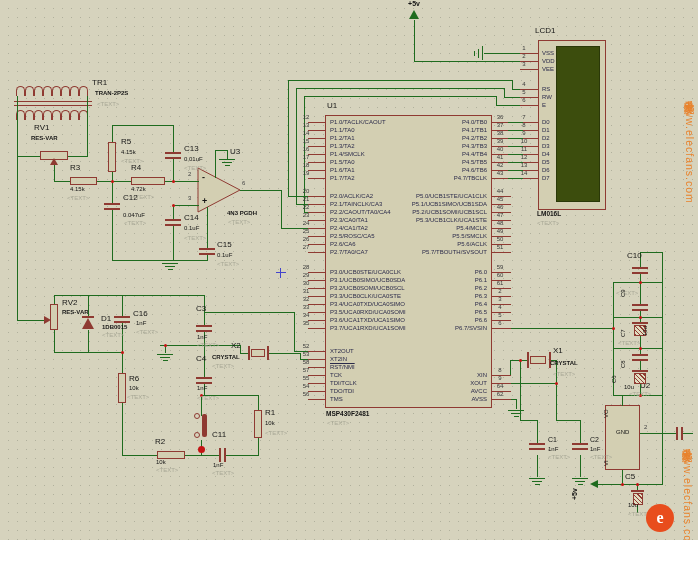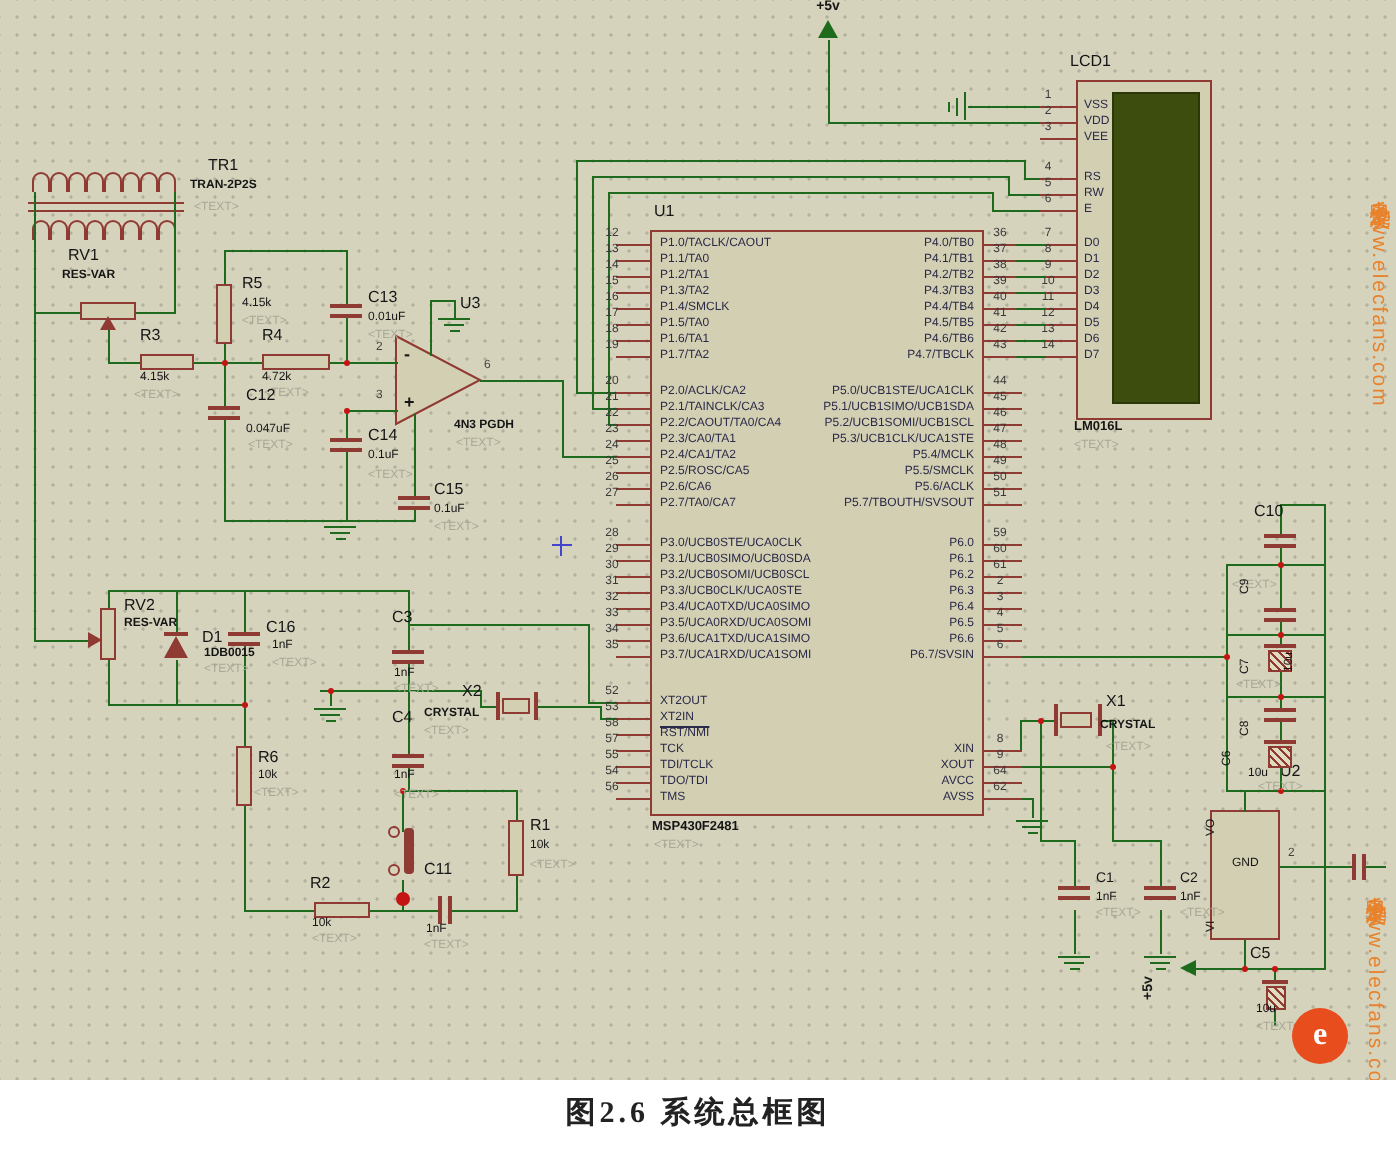--- a/index.html
+++ b/index.html
@@ -57,21 +57,21 @@
     <div class="lbl" style="left:202px;top:173px;font-size:9px;font-weight:700">-</div>
     <div class="lbl" style="left:202px;top:197px;font-size:9px;font-weight:700">+</div>
 
     <div class="cbody" style="left:605px;top:405px;width:35px;height:65px"></div>
     <div class="lbl" style="left:640px;top:382px;font-size:8px">U2</div>
     <div class="lbl rot" style="left:609px;top:412px;font-size:6px">VO</div>
     <div class="lbl" style="left:616px;top:429px;font-size:6px">GND</div>
     <div class="lbl rot" style="left:609px;top:460px;font-size:6px">VI</div>
     <div class="lbl" style="left:644px;top:424px;font-size:6px;color:#444">2</div>
 
-    <div class="lbl" style="left:104px;top:79px;font-size:8px">TR1</div>
+    <div class="lbl" style="left:92px;top:79px;font-size:8px">TR1</div>
     <div class="lbl" style="left:95px;top:90px;font-size:6px;font-weight:700">TRAN-2P2S</div>
     <div class="lbl ph" style="left:97px;top:101px;font-size:6px">&lt;TEXT&gt;</div>
 
     <div class="lbl" style="left:403px;top:0px;width:22px;text-align:center;font-size:7px;font-weight:700">+5v</div>
     <div style="position:absolute;left:409px;top:10px;width:0;height:0;border-left:5px solid transparent;border-right:5px solid transparent;border-bottom:9px solid #1e6b1e"></div>
     <div class="lbl rot" style="left:578px;top:493px;font-size:7px;font-weight:700">+5v</div>
     <div style="position:absolute;left:590px;top:480px;width:0;height:0;border-top:4px solid transparent;border-bottom:4px solid transparent;border-right:8px solid #1e6b1e"></div>
 
     <div class="ln" style="left:276px;top:272px;width:10px;height:1px;background:#4444cc"></div>
     <div class="ln" style="left:280px;top:268px;width:1px;height:10px;background:#4444cc"></div>
@@ -606,14 +606,13 @@
 
   <div class="wm" style="left:683px;top:92px;height:160px">
     <span>电子发烧友</span>&nbsp;<span>www.elecfans.com</span>
   </div>
   <div class="wm" style="left:681px;top:440px;height:135px">
     <span>电子发烧友</span>&nbsp;<span>www.elecfans.com</span>
   </div>
   <div class="logo">e</div>
 
   <div id="band"></div>
-  <div id="caption">图2.6 系统总框图</div>
 </div>
 
 </body></html>

